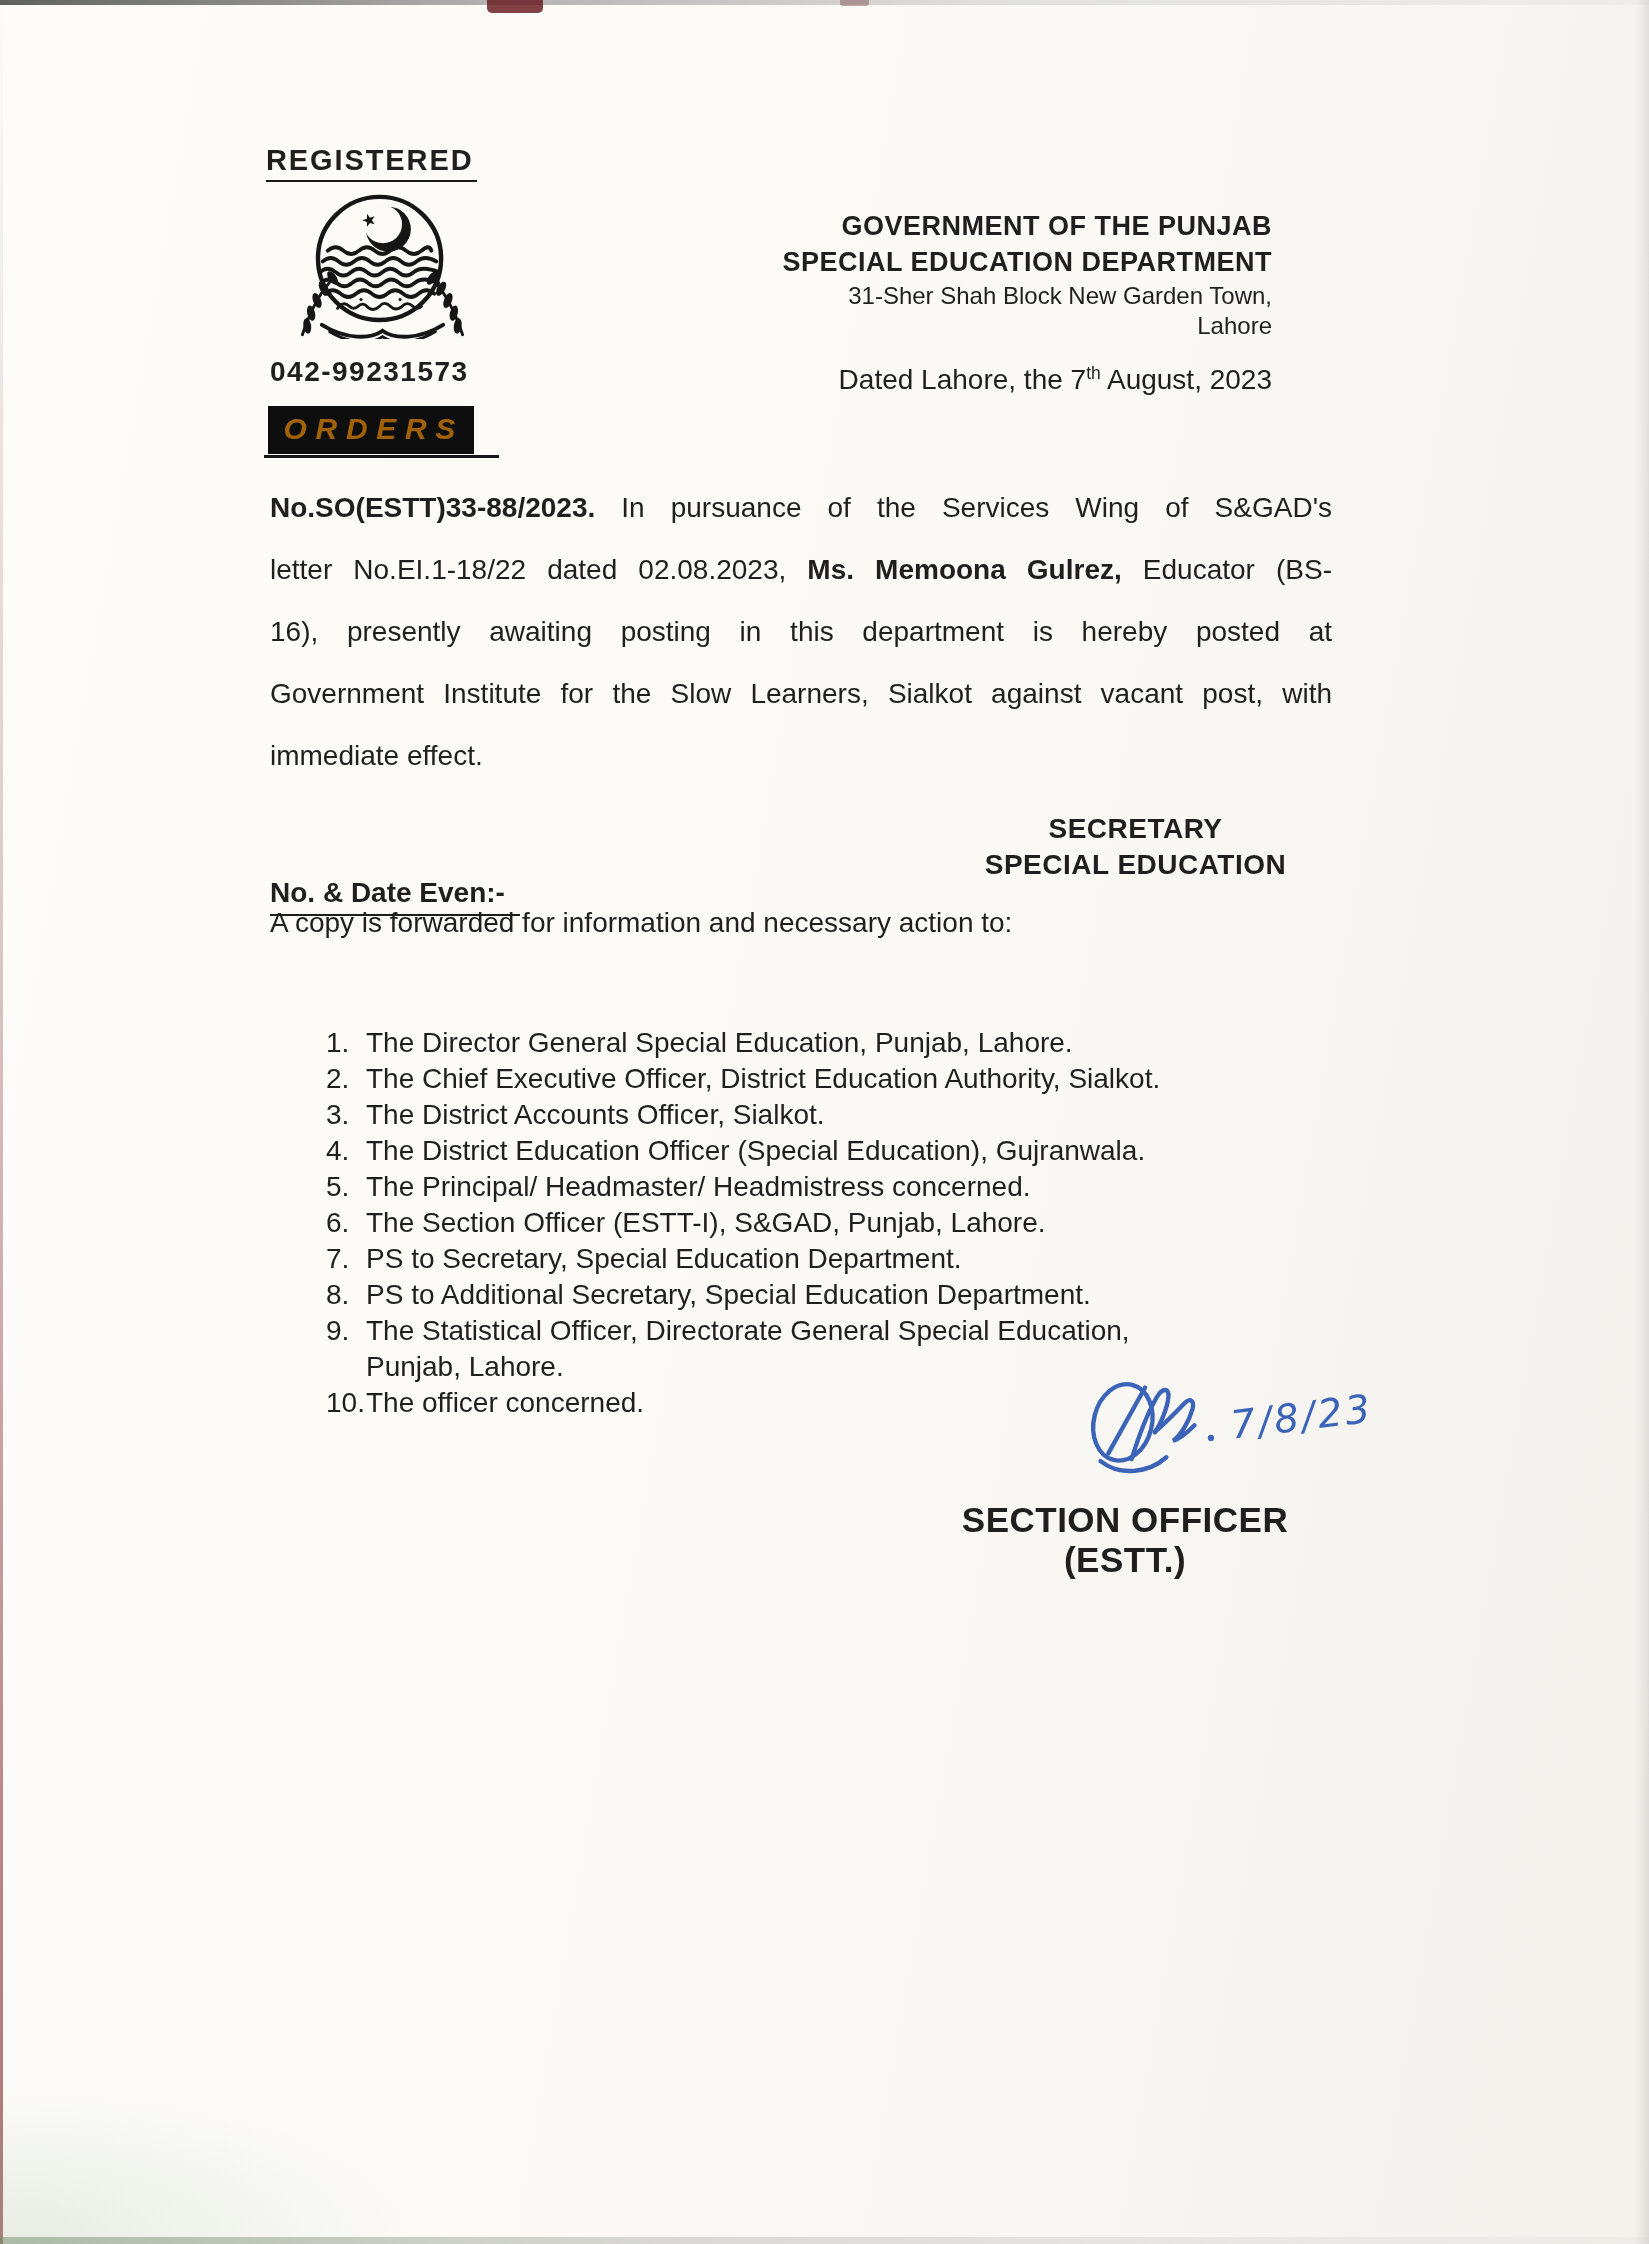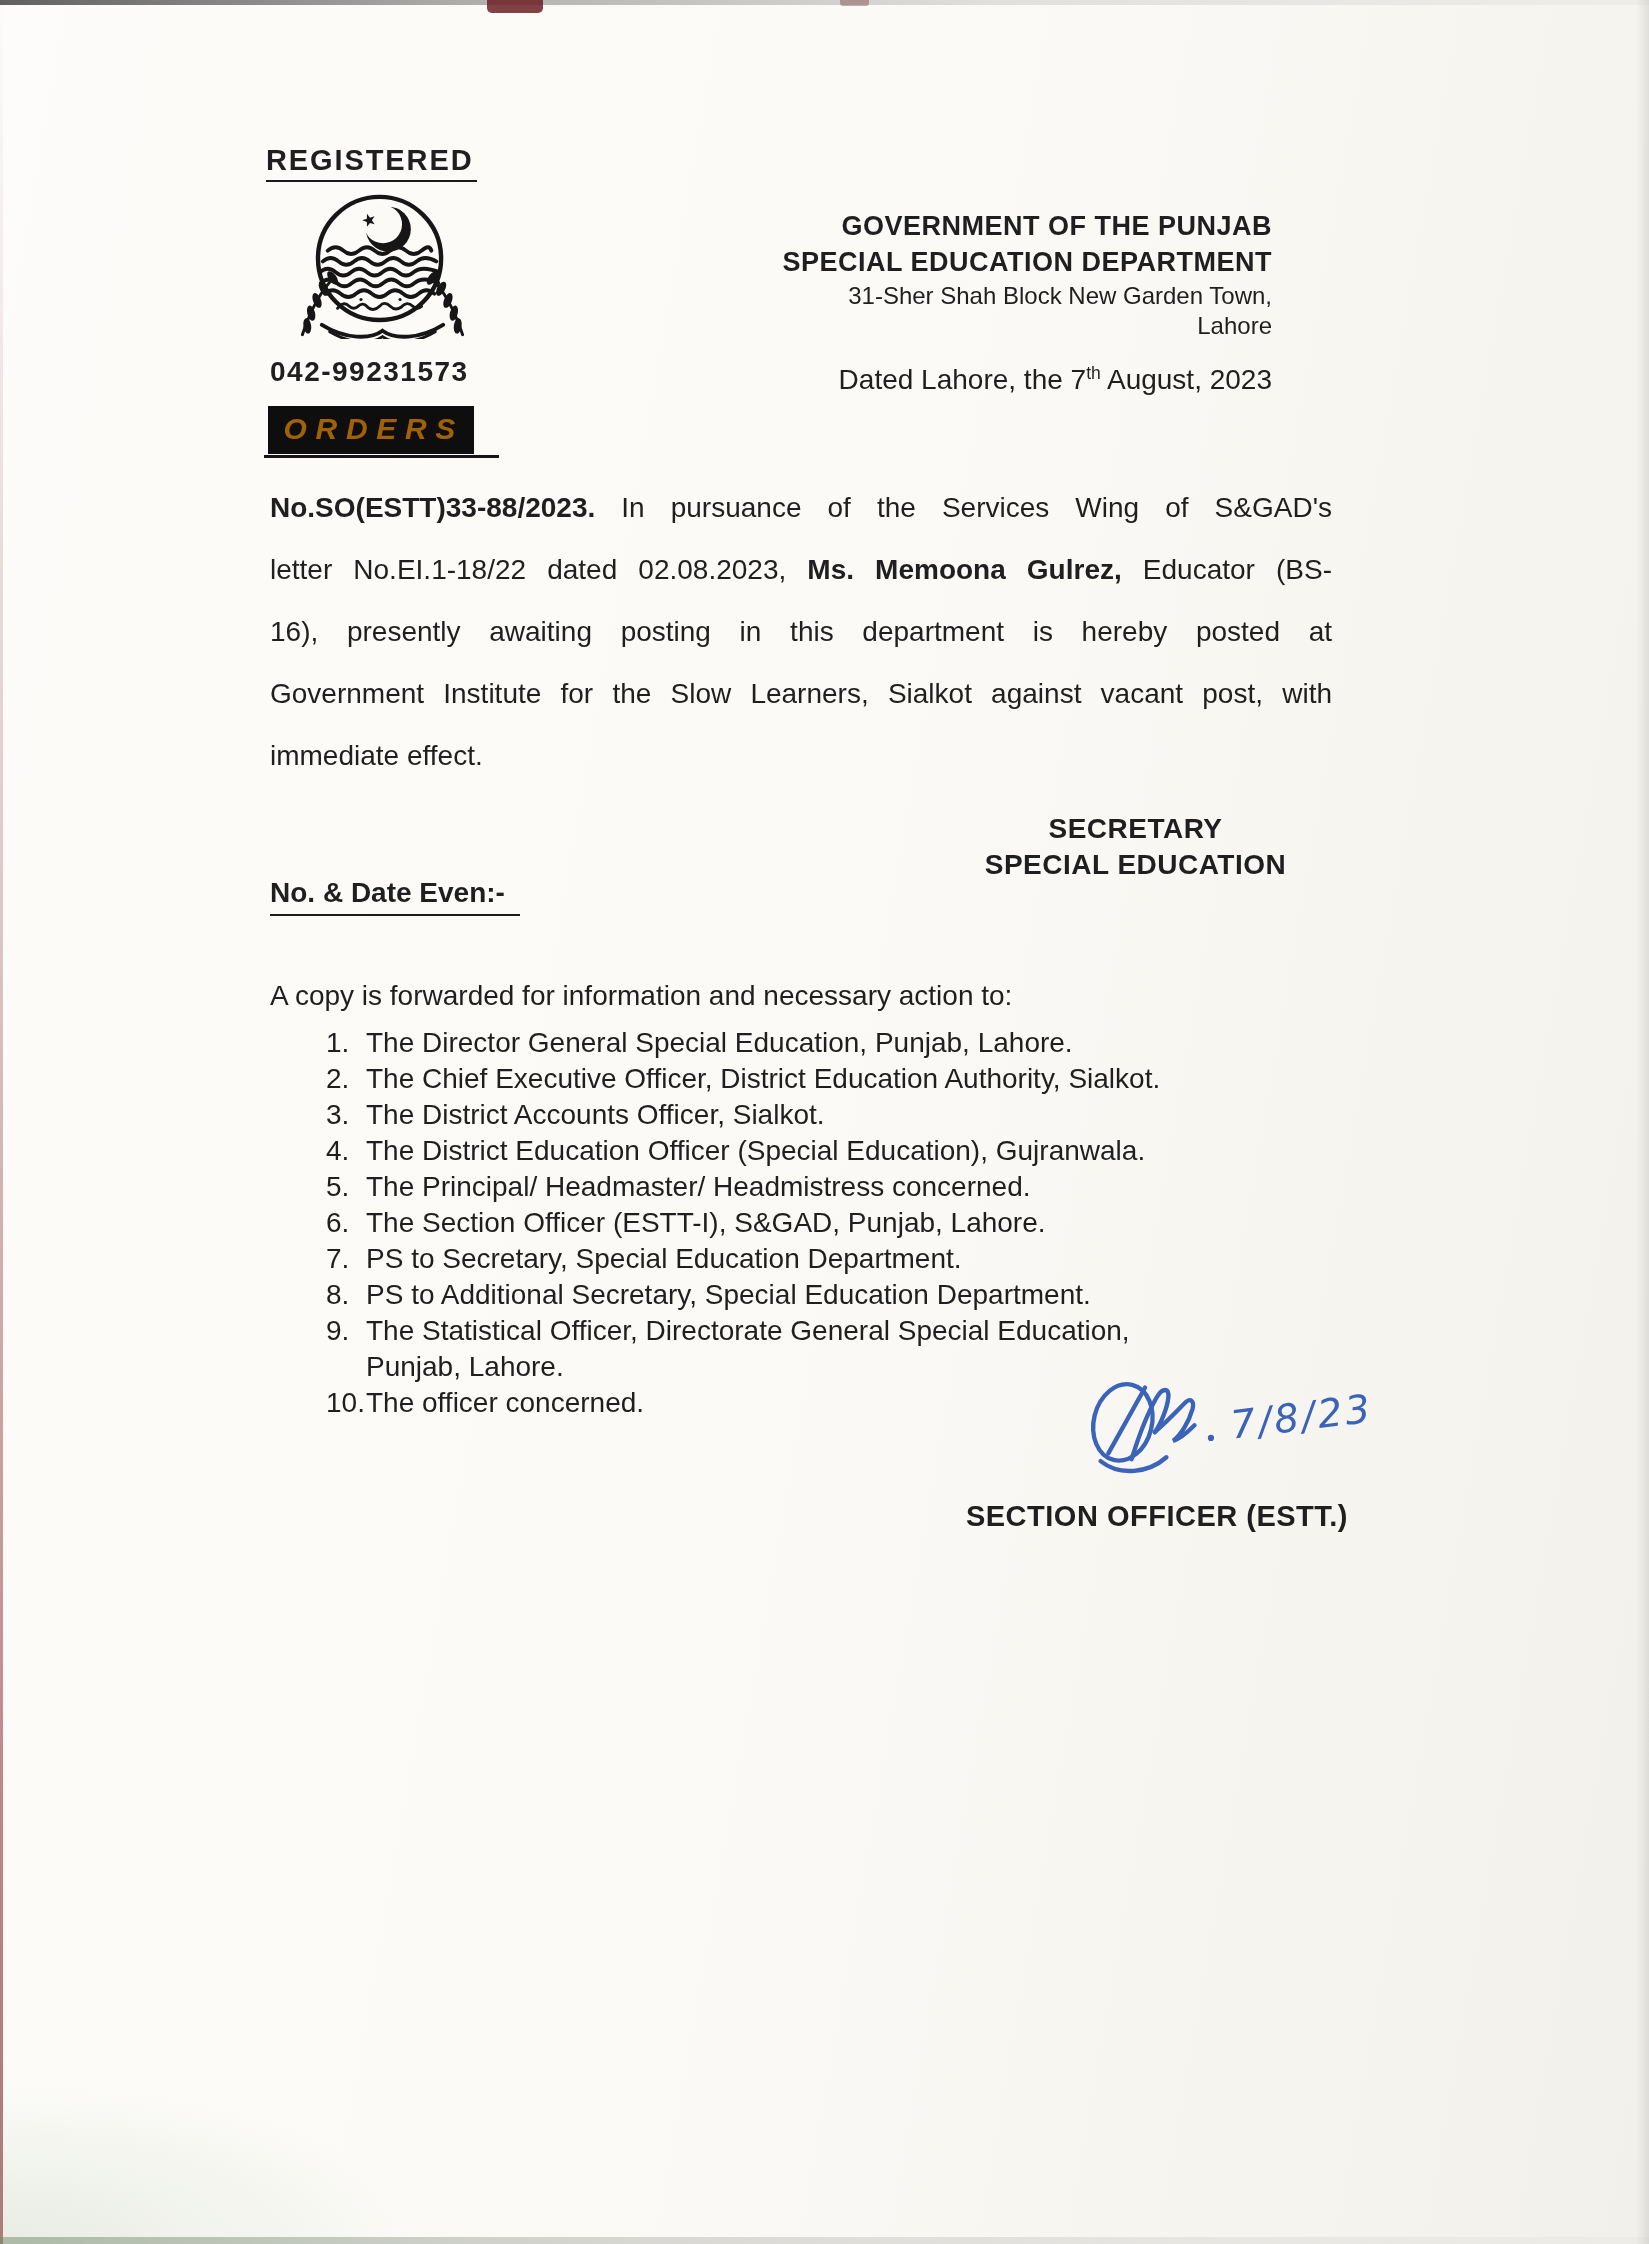--- a/index.html
+++ b/index.html
@@ -39,32 +39,32 @@
   .orders-line{left:264px;top:455px;width:235px;height:2.9px;background:#151515;}
 
   .para{left:270px;top:477px;width:1062px;font-size:28px;}
   .pline{height:62px;line-height:62px;text-align:justify;text-align-last:justify;white-space:nowrap;}
   .pline.last{text-align-last:left;}
   .pline .b{font-weight:bold;}
 
   .secy{left:956px;top:811px;width:359px;text-align:center;font-weight:bold;font-size:28px;line-height:36px;letter-spacing:0.5px;}
 
   .even{left:270px;top:877px;font-size:28px;font-weight:bold;border-bottom:2.9px solid #1c1c1c;padding:0 15.5px 4.9px 0;}
-  .intro{left:270px;top:980px;font-size:28px;}
+  .intro{left:270px;top:907px;font-size:28px;}
 
   .dist{left:326px;top:1025px;width:980px;font-size:28px;}
   .dist-row{display:flex;}
   .dist-num{min-width:40px;line-height:36px;}
   .dist-text{line-height:36px;}
 
   .sig{left:1079px;top:1374px;width:170px;height:121px;}
   .sig svg{width:100%;height:100%;}
   .hand-date{left:1228px;top:1403px;font-size:39px;font-style:italic;letter-spacing:2.9px;
     transform:rotate(-7deg);transform-origin:left top;font-family:"DejaVu Sans",sans-serif;}
-  .so{left:902px;top:1500px;width:446px;text-align:right;font-weight:bold;font-size:29px;letter-spacing:0.5px;}
+  .so{left:902px;top:1500px;width:446px;text-align:center;font-weight:bold;font-size:35px;letter-spacing:0.5px;}
 </style>
 </head>
 <body>
 
 <div class="abs edge-top"></div>
 <div class="abs mark-red"></div>
 <div class="abs mark-small"></div>
 <div class="abs edge-left"></div>
 <div class="abs edge-right"></div>
 <div class="abs edge-bottom"></div>

